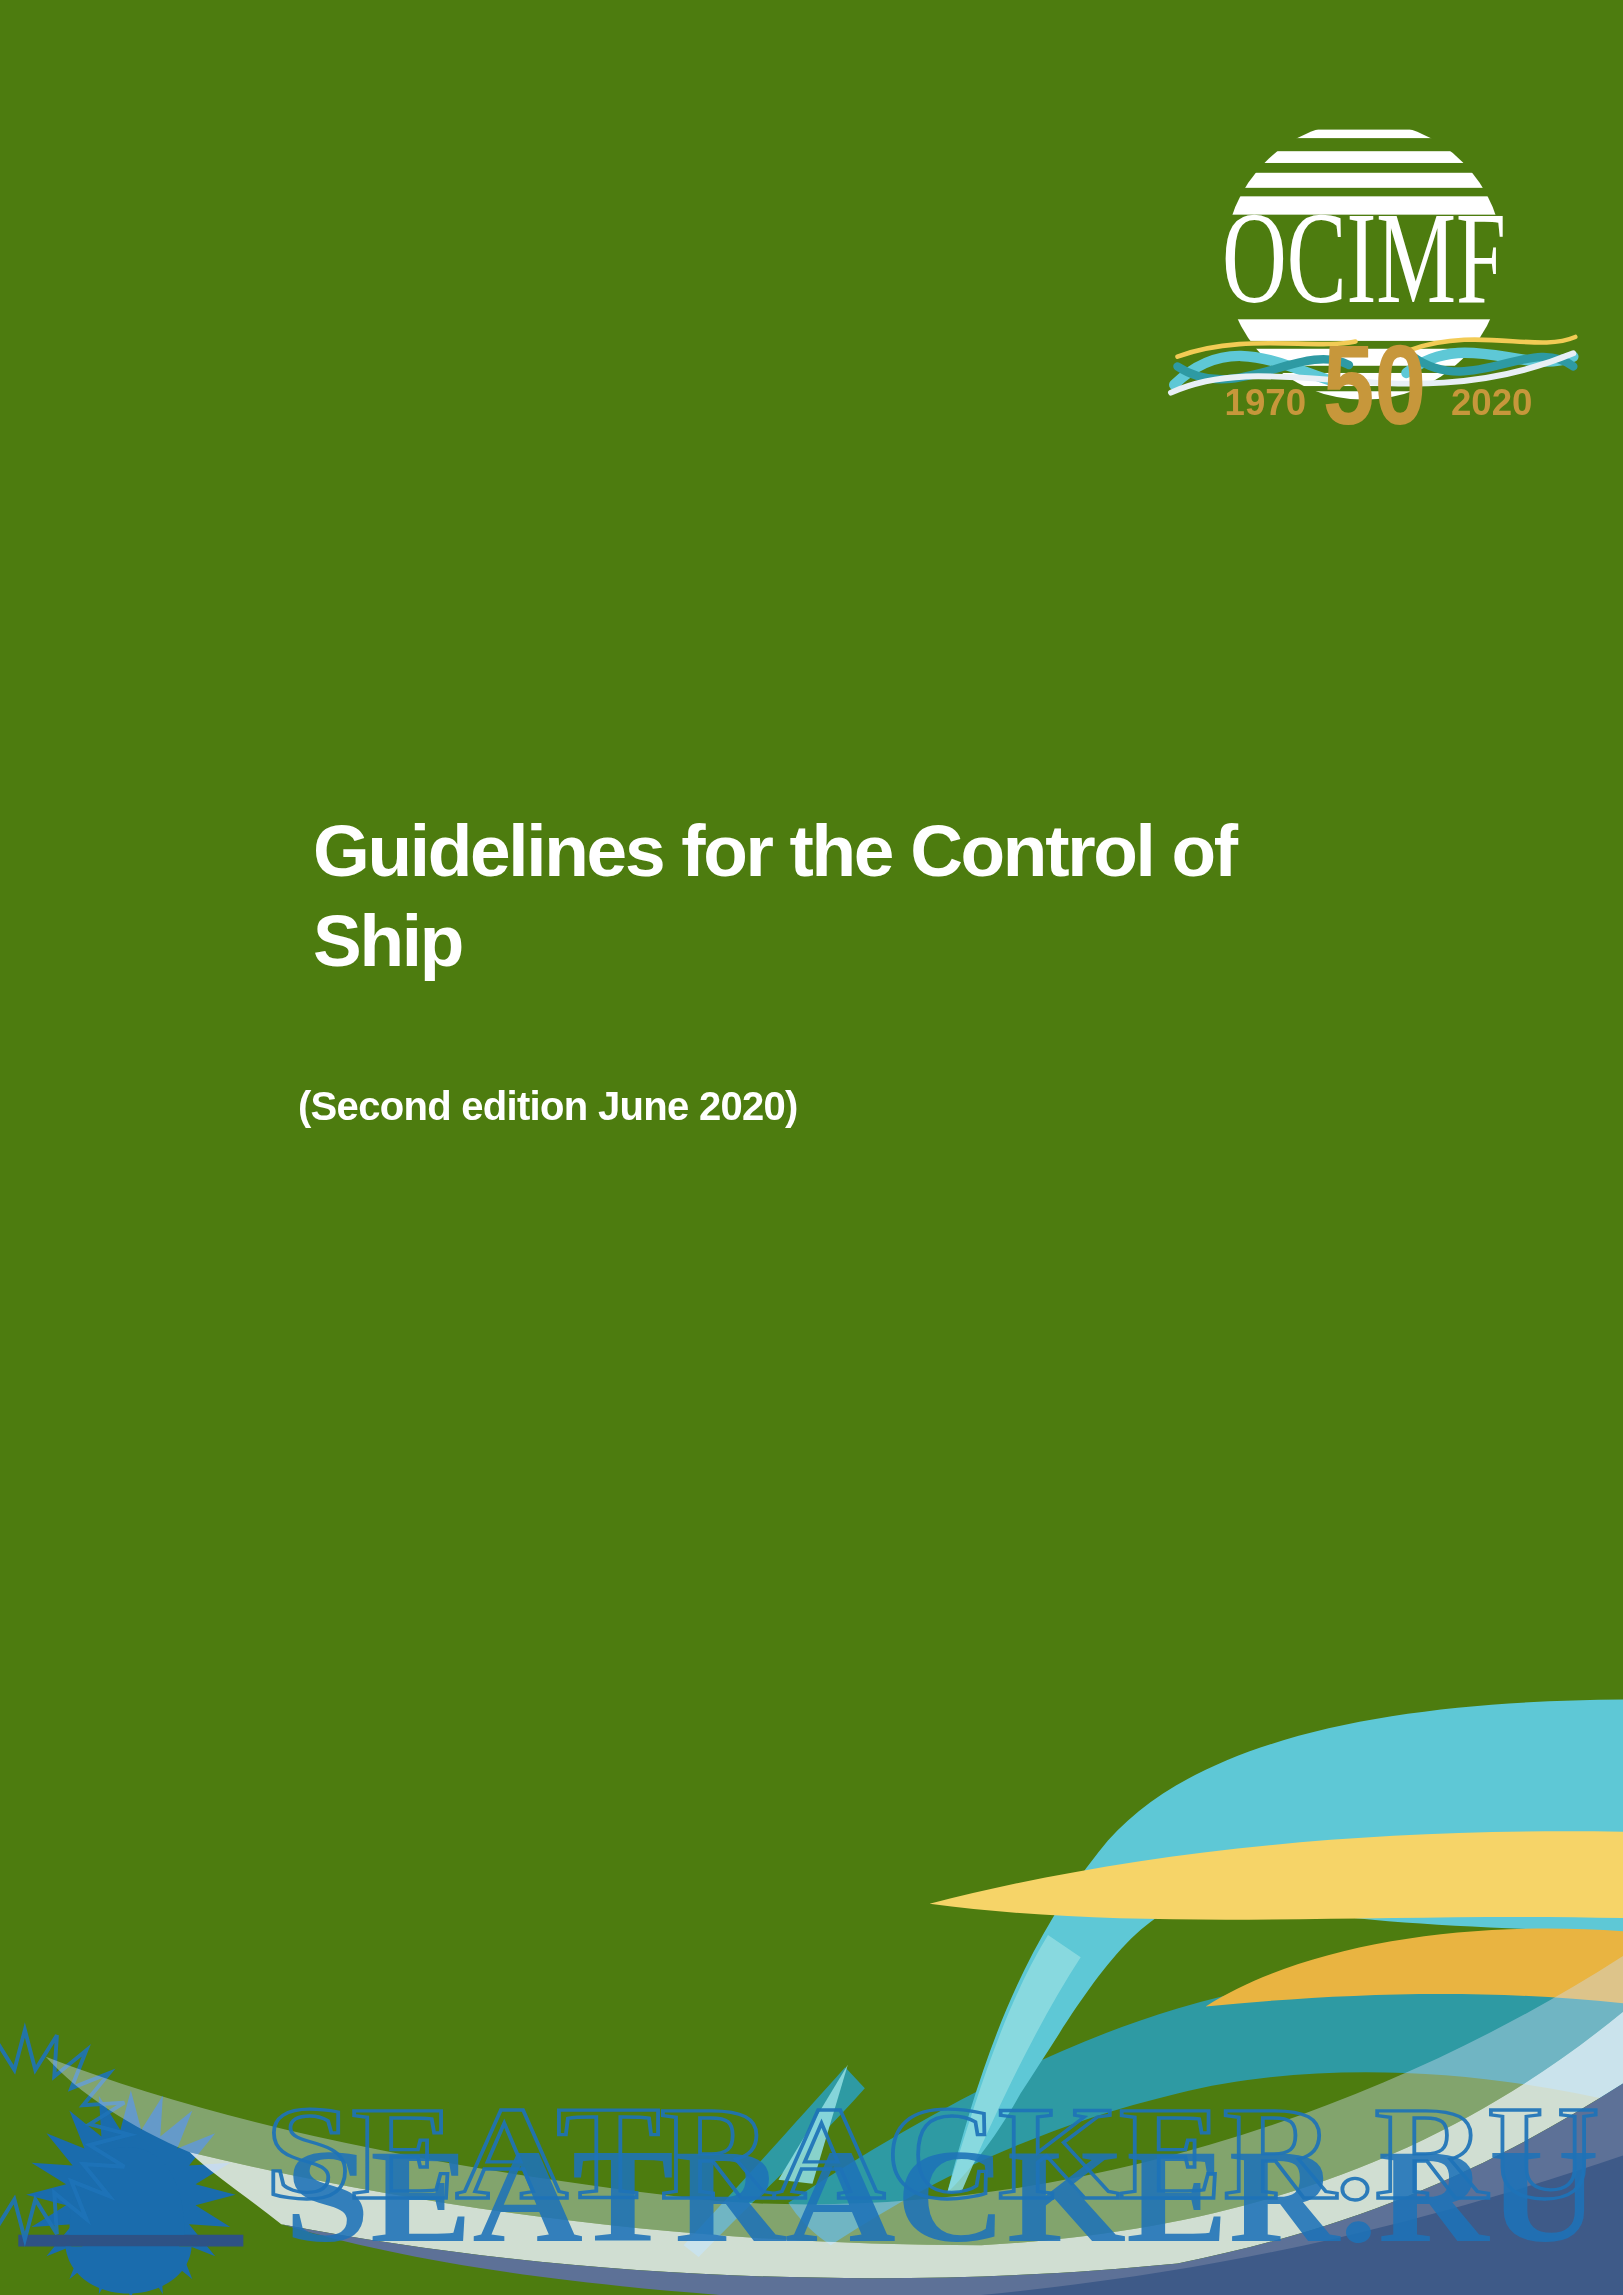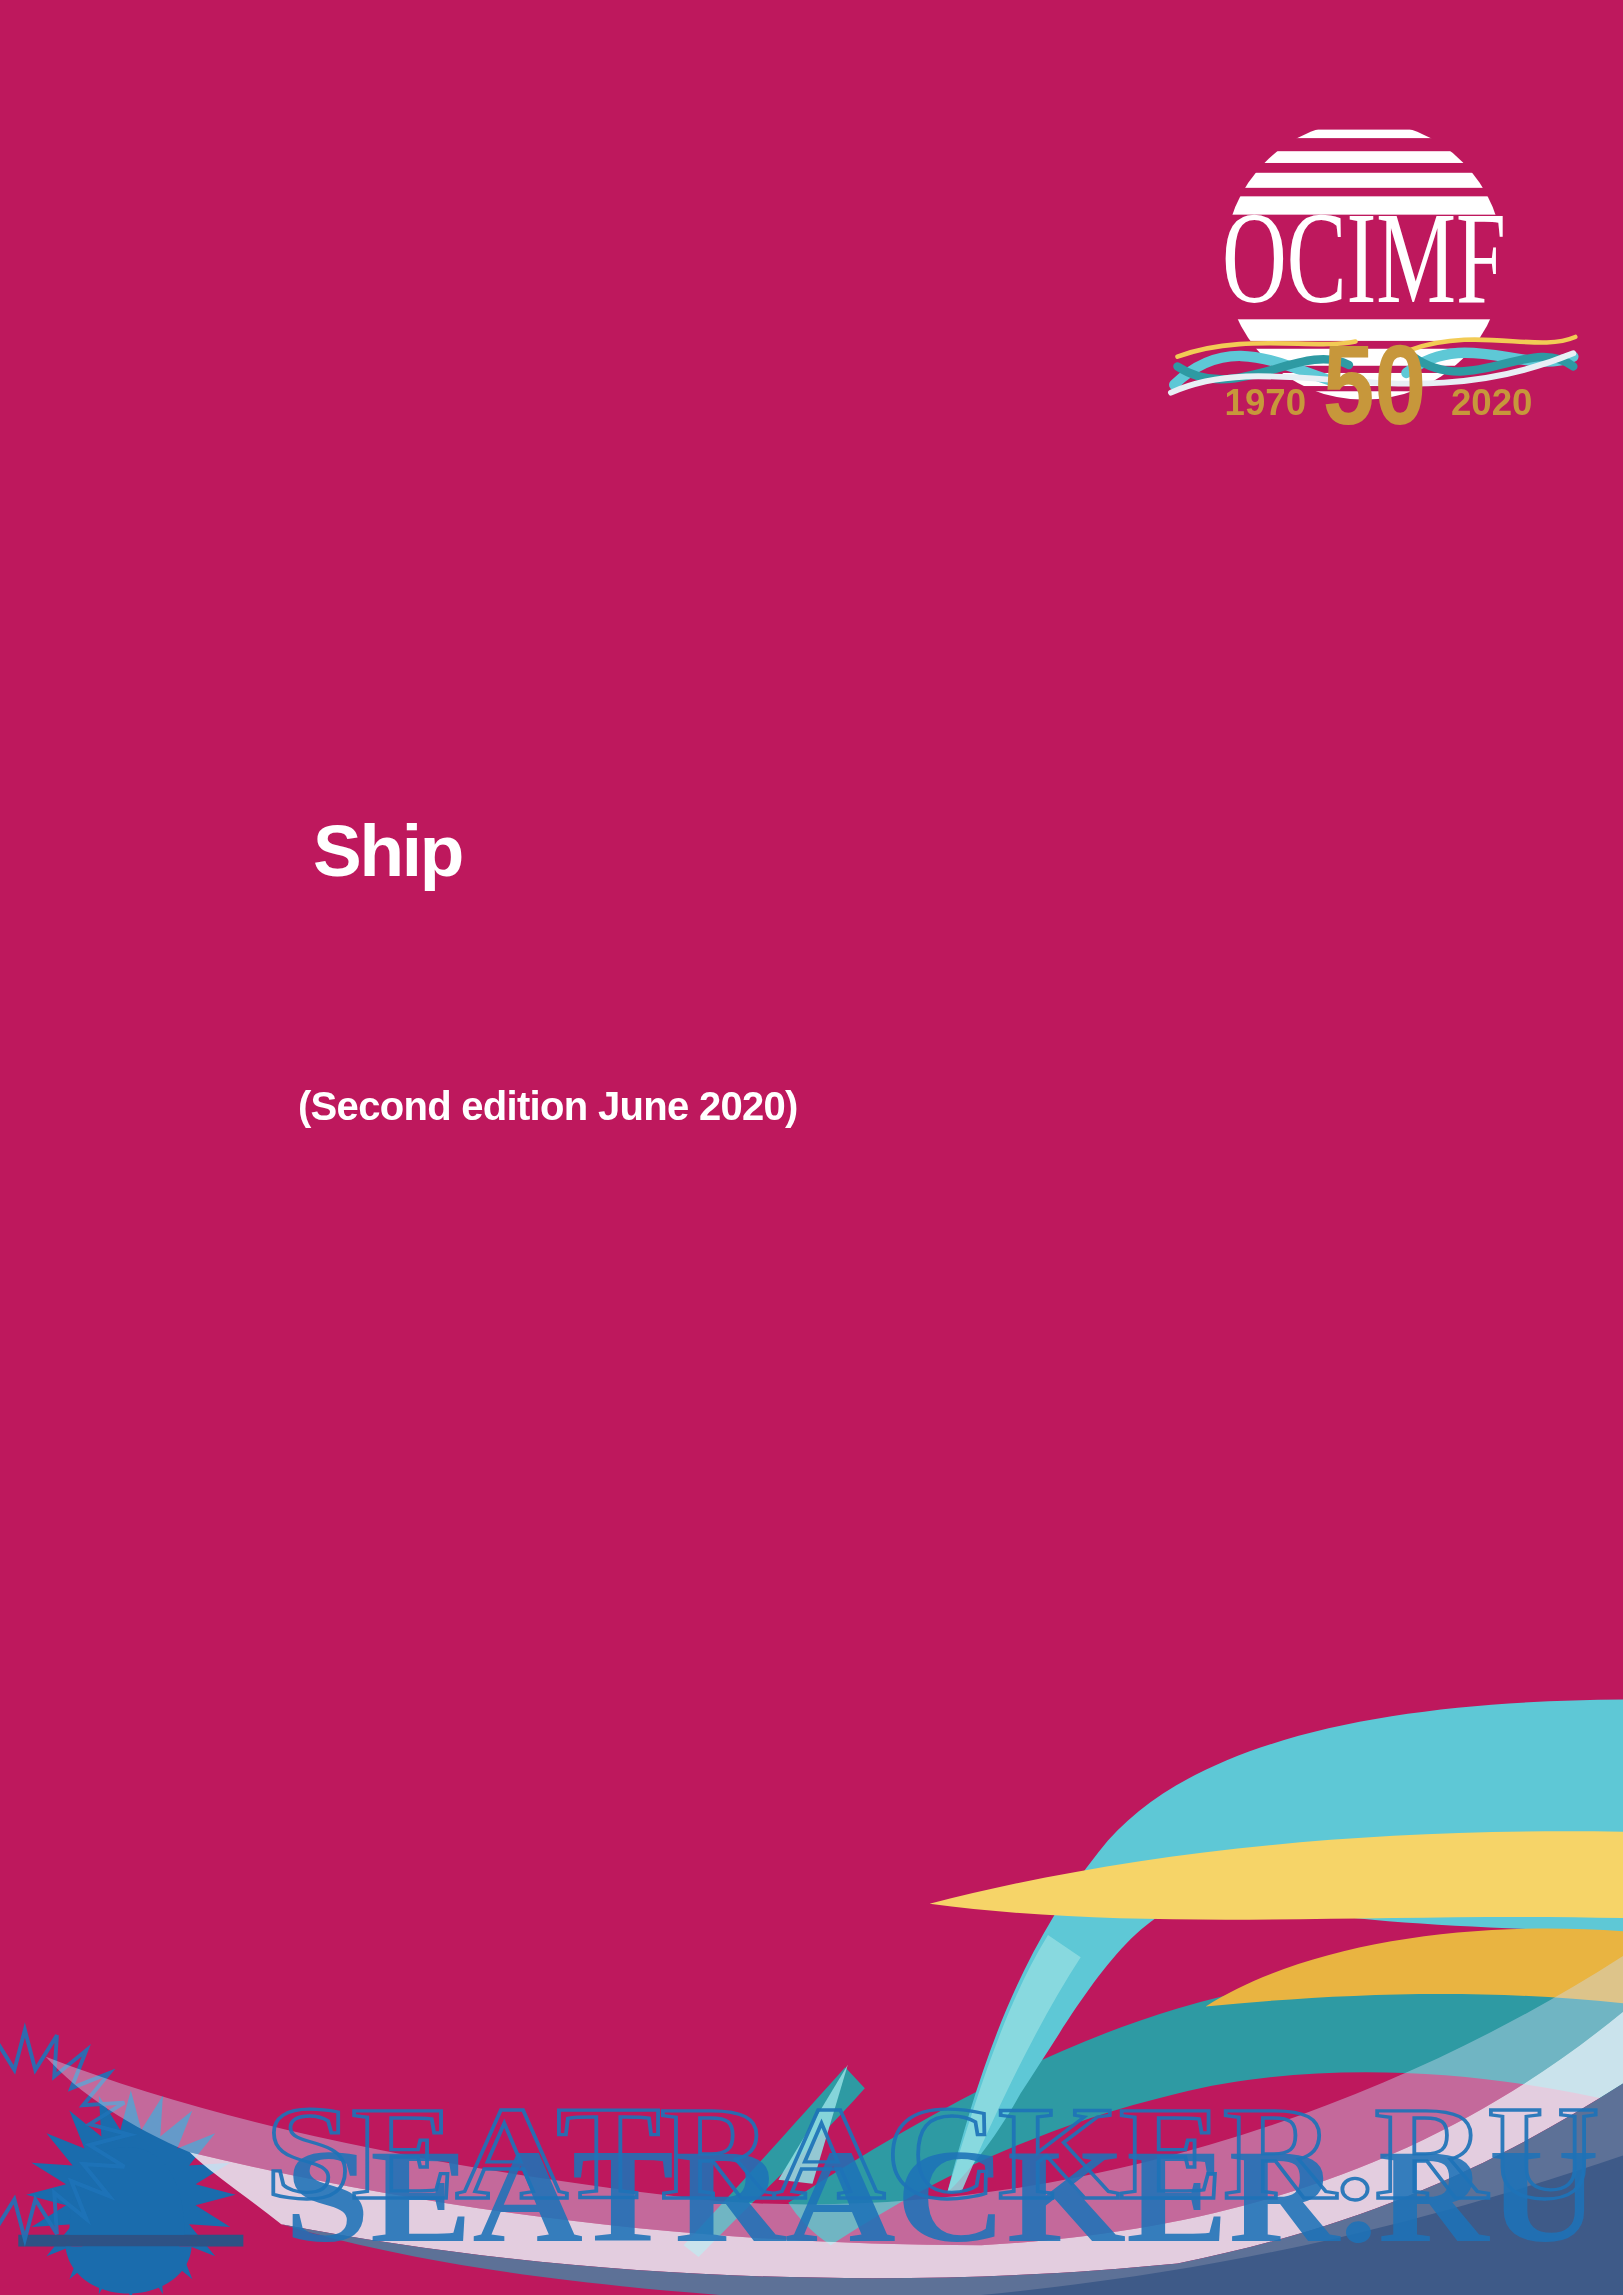--- a/index.html
+++ b/index.html
@@ -1,21 +1,21 @@
 <!DOCTYPE html>
 <html style="font-size:10.5px"><head>
 <meta charset="utf-8">
 <style>
   html,body{margin:0;padding:0;}
   body{background:#1c355c;}
   .page{
     position:relative;
     width:1623px;height:2295px;
     overflow:hidden;
-    background:#be185d;
+    background:#4d7c0f;
     font-family:"Liberation Sans",sans-serif;
   }
   .deco{position:absolute;left:0;top:0;width:1623px;height:2295px;display:block;}
   .title-block{
     position:absolute;left:313px;top:806px;width:1112px;
     color:#FFFFFF;font-weight:700;
     font-size:73px;line-height:90px;letter-spacing:-2.3px;
   }
   .subtitle{
     position:absolute;left:298px;top:1088px;width:785px;
@@ -157,18 +157,19 @@
       <path fill="#3E5A88" d="M 1500 3508 C 1900 3470 2200 3390 2481 3295 L 2481 3508 Z"></path>
     </g>
 
     <g>
       <text class="wm wm-outline" x="405" y="3360" textLength="2040" lengthAdjust="spacingAndGlyphs">SEATRACKER.RU</text>
       <text class="wm wm-solid" x="435" y="3425" textLength="2010" lengthAdjust="spacingAndGlyphs">SEATRACKER.RU</text>
     </g>
   </svg>
 
   <div class="title-block">
+    <div>Guidelines for the Control of</div>
     <div>Ship</div>
   </div>
   <div class="subtitle">(Second edition June 2020)</div>
 
 </div>
 
 
 </body></html>

